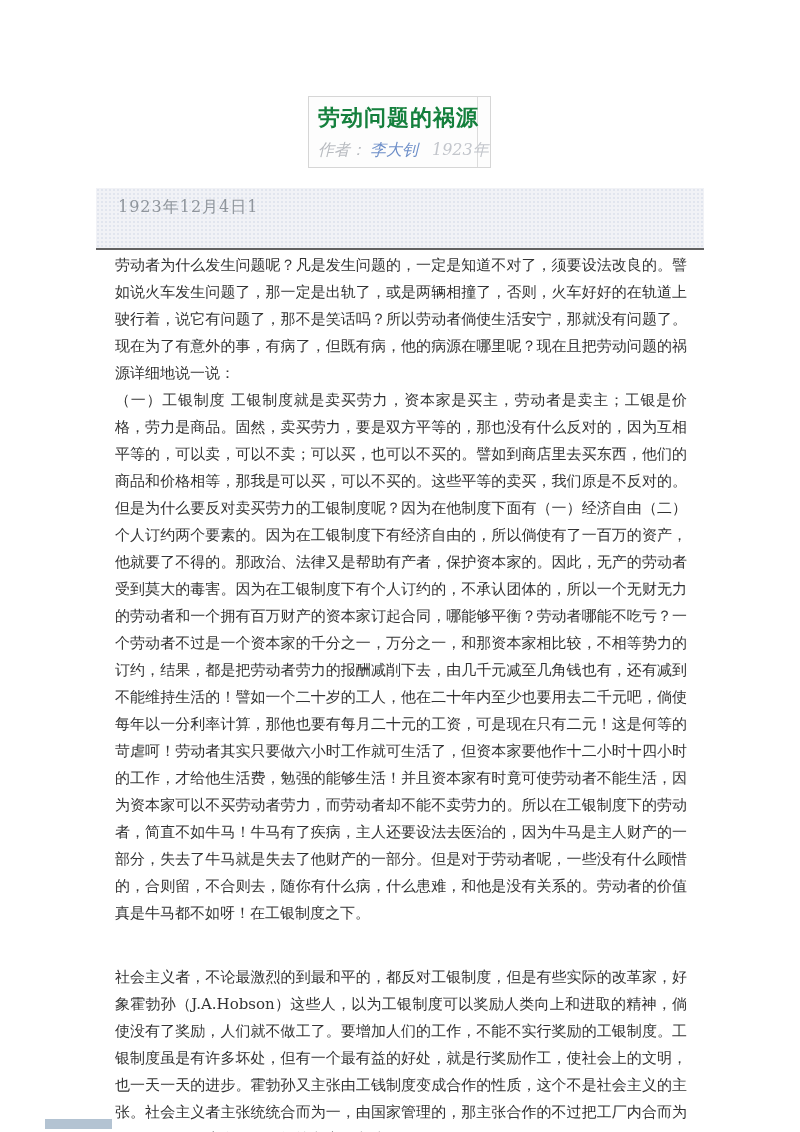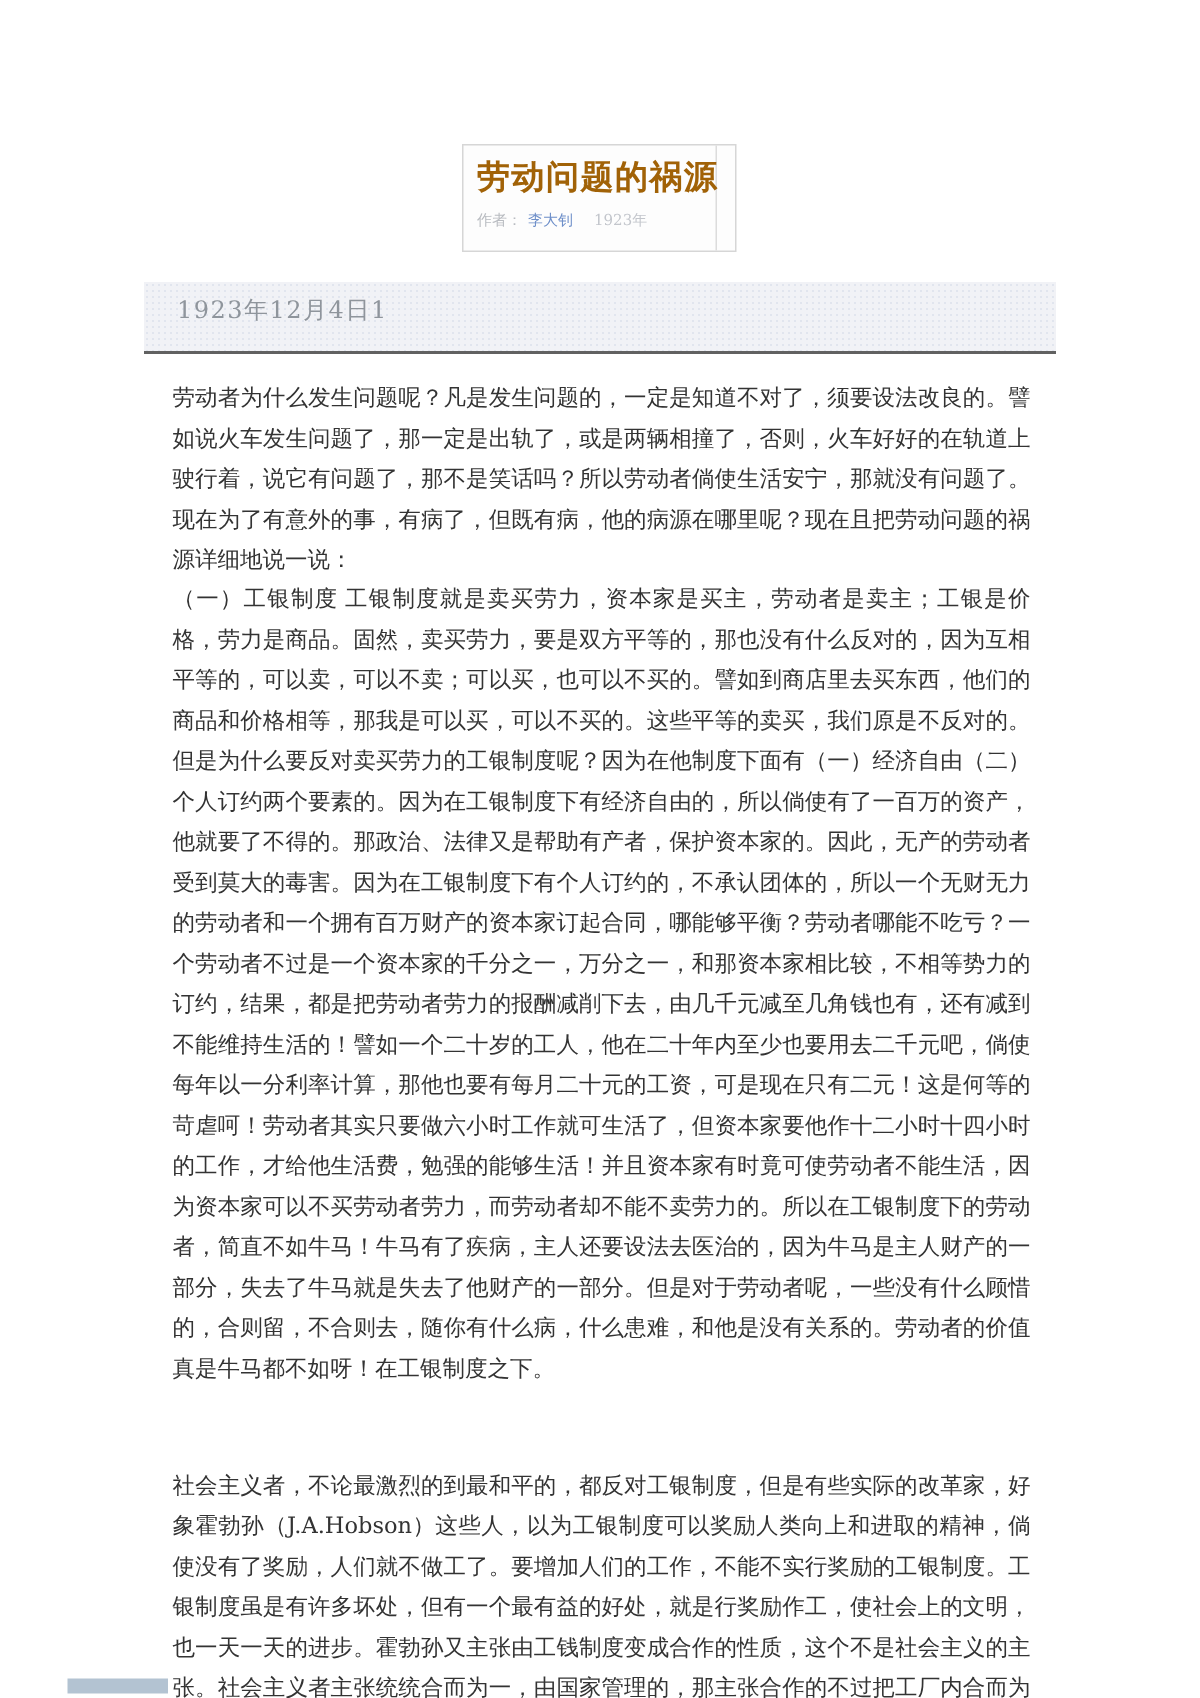--- a/index.html
+++ b/index.html
@@ -30,43 +30,44 @@
     bottom: 0;
     width: 0;
     border-left: 1px solid #dcdcdc;
   }
   .title-text {
     position: absolute;
     left: 9px;
     top: 6px;
     font-size: 22px;
     font-weight: bold;
-    color: #a16207;
+    color: #15803d;
     letter-spacing: 1px;
     white-space: nowrap;
   }
   .byline {
     position: absolute;
     left: 9px;
     top: 43px;
-    font-size: 10px;
+    font-size: 16px;
     color: #b9bcc1;
     white-space: nowrap;
+    font-style: italic;
   }
   .byline .author-label { color: #b9bcc1; }
   .byline .author-link { color: #6e8fc9; margin: 0 4px; cursor: pointer; }
   .byline .year { color: #c3c6cc; margin-left: 10px; }
 
   
   .banner {
     position: absolute;
     left: 96px;
     top: 188px;
     width: 608px;
-    height: 48px;
+    height: 62px;
     background-color: #f1f2f6;
     background-image: radial-gradient(#e1e5ee 1px, rgba(0,0,0,0) 1px);
     background-size: 4px 4px;
     border-bottom: 2px solid #616161;
     box-sizing: border-box;
   }
   .banner-text {
     position: absolute;
     left: 22px;
     top: 9px;
@@ -81,21 +82,21 @@
     left: 115px;
     top: 252px;
     width: 572px;
     font-size: 15px;
     line-height: 27px;
     color: #333333;
     text-align: justify;
   }
   .article p { margin: 0; }
   .article p.p1 { }
-  .article p.p2 { margin-bottom: 50px; font-family: Liberation Serif, serif; }
+  .article p.p2 { margin-bottom: 37px; }
 
   
   .footer-bar {
     position: absolute;
     left: 45px;
     top: 1119px;
     width: 67px;
     height: 10px;
     background: #b3c3d2;
   }

